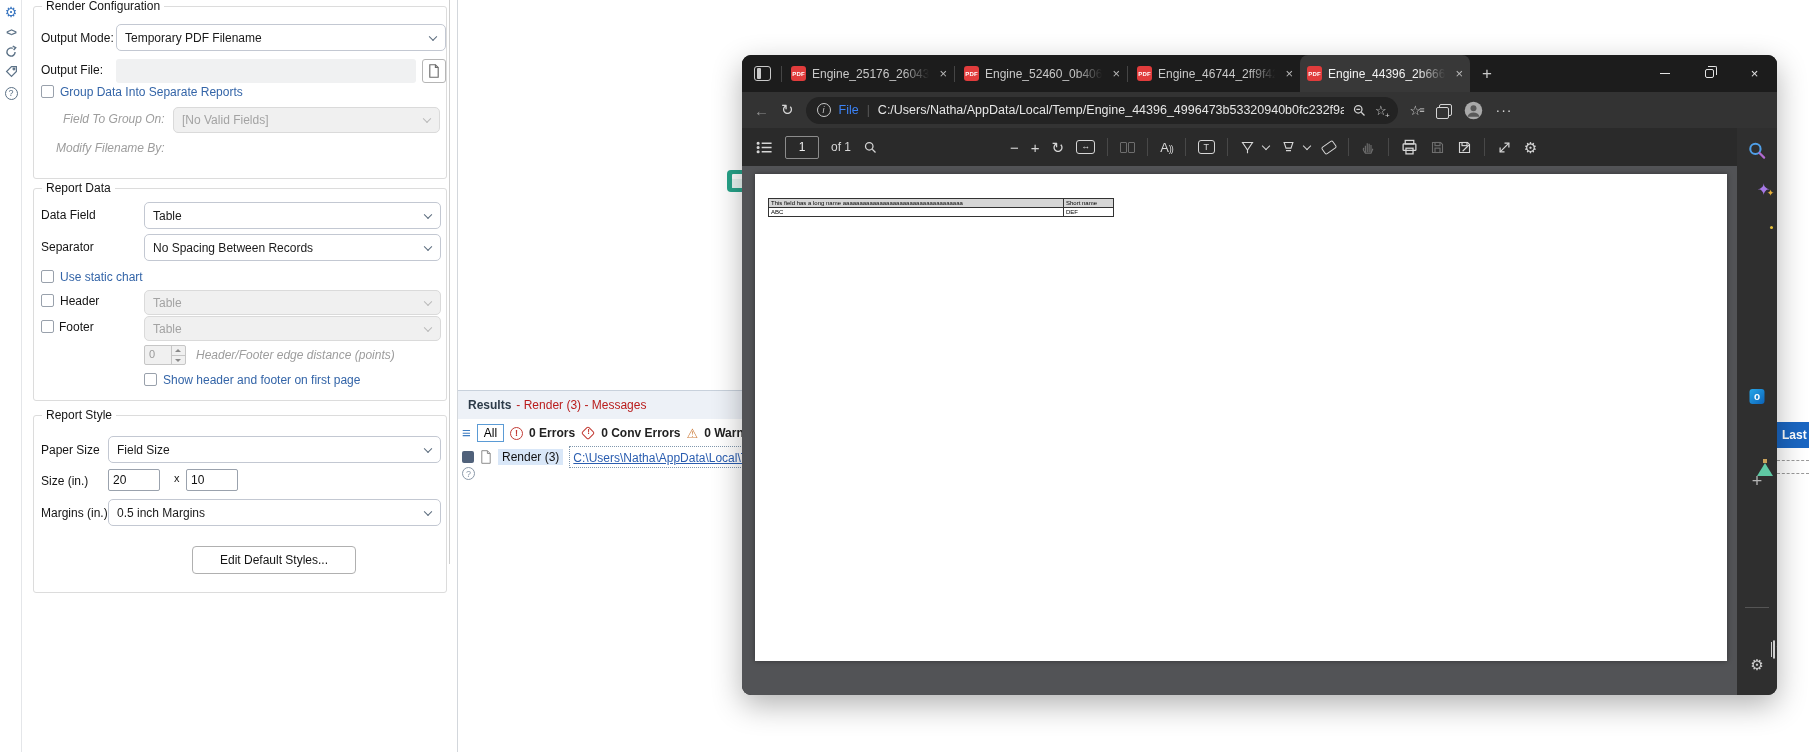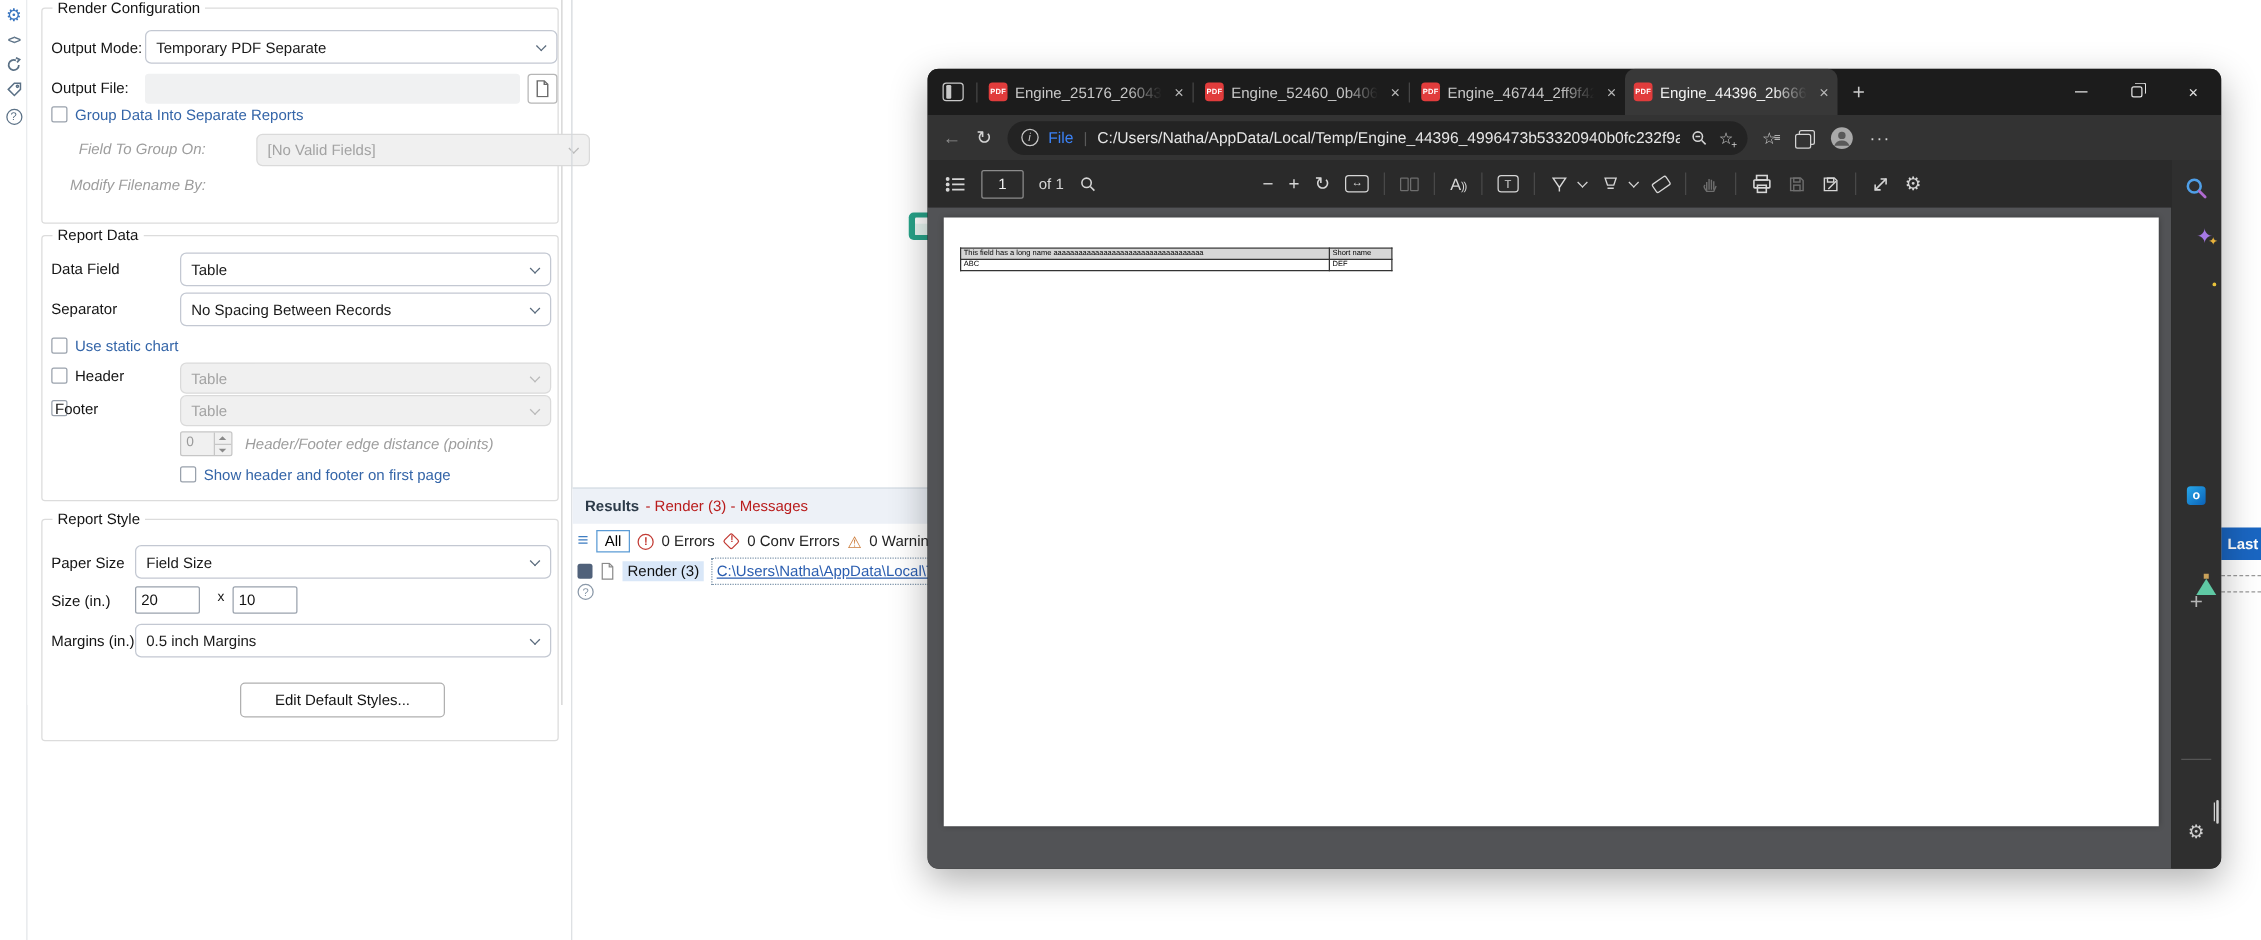--- a/index.html
+++ b/index.html
@@ -54,21 +54,21 @@
   .res-header { height:28px; background:#edf1f7; display:flex; align-items:center; padding-left:10px; font-size:12px; }
   .res-title { font-weight:bold; color:#2d3b49; }
   .res-sub { color:#b91c1c; margin-left:5px; }
   .res-row { display:flex; align-items:center; padding-left:4px; gap:6px; margin-top:4px; height:20px; }
   .ham { color:#3f7ec2; font-size:15px; font-weight:bold; line-height:14px; }
   .allbtn { border:1px solid #5b9bd5; background:#fff; font-size:12px; padding:1px 6px; color:#000; }
   .errc { width:13px; height:13px; border:1.6px solid #c23b34; border-radius:50%; color:#c23b34; font-size:9px; font-weight:bold; text-align:center; line-height:11px; }
   .diam { width:10px; height:10px; border:1.6px solid #c23b34; border-radius:2px; transform:rotate(45deg); position:relative; margin:0 2px; }
   .diam i { position:absolute; left:2px; top:-2px; transform:rotate(-45deg); color:#c23b34; font-size:8px; font-weight:bold; font-style:normal; }
   .warnt { color:#cd7d3c; font-size:13px; }
-  .reslbl { font-size:12px; color:#222; white-space:nowrap; }
+  .reslbl { font-size:12px; color:#222; white-space:nowrap;font-weight:bold; }
   .noteic { width:12px; height:12px; background:#50617a; border-radius:2px; }
   .chip { background:#d9e7f8; padding:1px 4px; font-size:12px; color:#111; white-space:nowrap; }
   .linkbox { border:1px dotted #8097ad; padding:1px 3px; width:282px; overflow:hidden; white-space:nowrap; }
   .linkbox a { font-size:12px; color:#2a5db0; text-decoration:underline; white-space:nowrap; }
   .resq { width:13px; height:13px; border:1.2px solid #8a98a8; border-radius:50%; color:#8a98a8; font-size:9px; text-align:center; line-height:12px; margin-left:4px; }
 
   
   .tealdoc { position:absolute; left:727px; top:170px; width:22px; height:22px; background:#27a389; border-radius:4px; z-index:1; }
   .tealdoc::after { content:""; position:absolute; left:5px; top:4px; width:12px; height:14px; background:#fff; border-radius:1px; box-shadow:inset 0 -9px 0 #e8f6f2; }
 
@@ -183,35 +183,35 @@
   </div>
   <div class="rail-ic qc" style="top:85px"><span>?</span></div>
 </div>
 
 <div class="form-panel">
 
   <div class="gbox" style="left:11px; top:6px; width:414px; height:173px;">
     <span class="gtitle">Render Configuration</span>
     <span class="flabel" style="left:7px; top:24px;">Output Mode:</span>
     <div class="combo" style="left:82px; top:17px; width:330px; height:27px;">
-      <span>Temporary PDF Separate</span>
+      <span>Temporary PDF Filename</span>
       <span class="chev"></span>
     </div>
     <span class="flabel" style="left:7px; top:56px;">Output File:</span>
     <div class="flatinput" style="left:82px; top:52px; width:300px; height:24px;"></div>
     <div class="sqbtn" style="left:388px; top:52px; width:24px; height:24px;">
       <svg width="12" height="14" viewBox="0 0 16 20" fill="none" stroke="#6b6b6b" stroke-width="1.6">
         <path d="M2 1 H10 L14 5 V19 H2 Z"></path>
           <path d="M10 1 V5 H14"></path>
       </svg>
     </div>
     <span class="cb" style="left:7px; top:78px;"></span>
     <span class="cblabel blue" style="left:26px; top:78px;">Group Data Into Separate Reports</span>
     <span class="flabel dim" style="left:29px; top:105px;">Field To Group On:</span>
-    <div class="combo disabled" style="left:139px; top:100px; width:267px; height:26px;margin-left:32px;">
+    <div class="combo disabled" style="left:139px; top:100px; width:267px; height:26px;">
       <span>[No Valid Fields]</span>
       <span class="chev"></span>
     </div>
     <span class="flabel dim" style="left:22px; top:134px;">Modify Filename By:</span>
   </div>
 
   <div class="gbox" style="left:11px; top:188px; width:414px; height:213px;">
     <span class="gtitle">Report Data</span>
     <span class="flabel" style="left:7px; top:19px;">Data Field</span>
     <div class="combo" style="left:110px; top:13px; width:297px; height:27px;">
@@ -225,21 +225,21 @@
     </div>
     <span class="cb" style="left:7px; top:81px;"></span>
     <span class="cblabel blue" style="left:26px; top:81px;">Use static chart</span>
     <span class="cb" style="left:7px; top:105px;"></span>
     <span class="cblabel" style="left:26px; top:105px;">Header</span>
     <div class="combo disabled" style="left:110px; top:101px; width:297px; height:25px;">
       <span>Table</span>
       <span class="chev"></span>
     </div>
     <span class="cb" style="left:7px; top:131px;"></span>
-    <span class="cblabel" style="left:10px; top:131px;">Footer</span>
+    <span class="cblabel" style="left:25px; top:131px;">Footer</span>
     <div class="combo disabled" style="left:110px; top:127px; width:297px; height:25px;">
       <span>Table</span>
       <span class="chev"></span>
     </div>
     <div class="spinner" style="left:110px; top:156px;">
       <span class="spinval">0</span>
       <span class="spinbtns">
         <span class="arr-up"></span>
         <span class="arr-dn"></span>
       </span>

